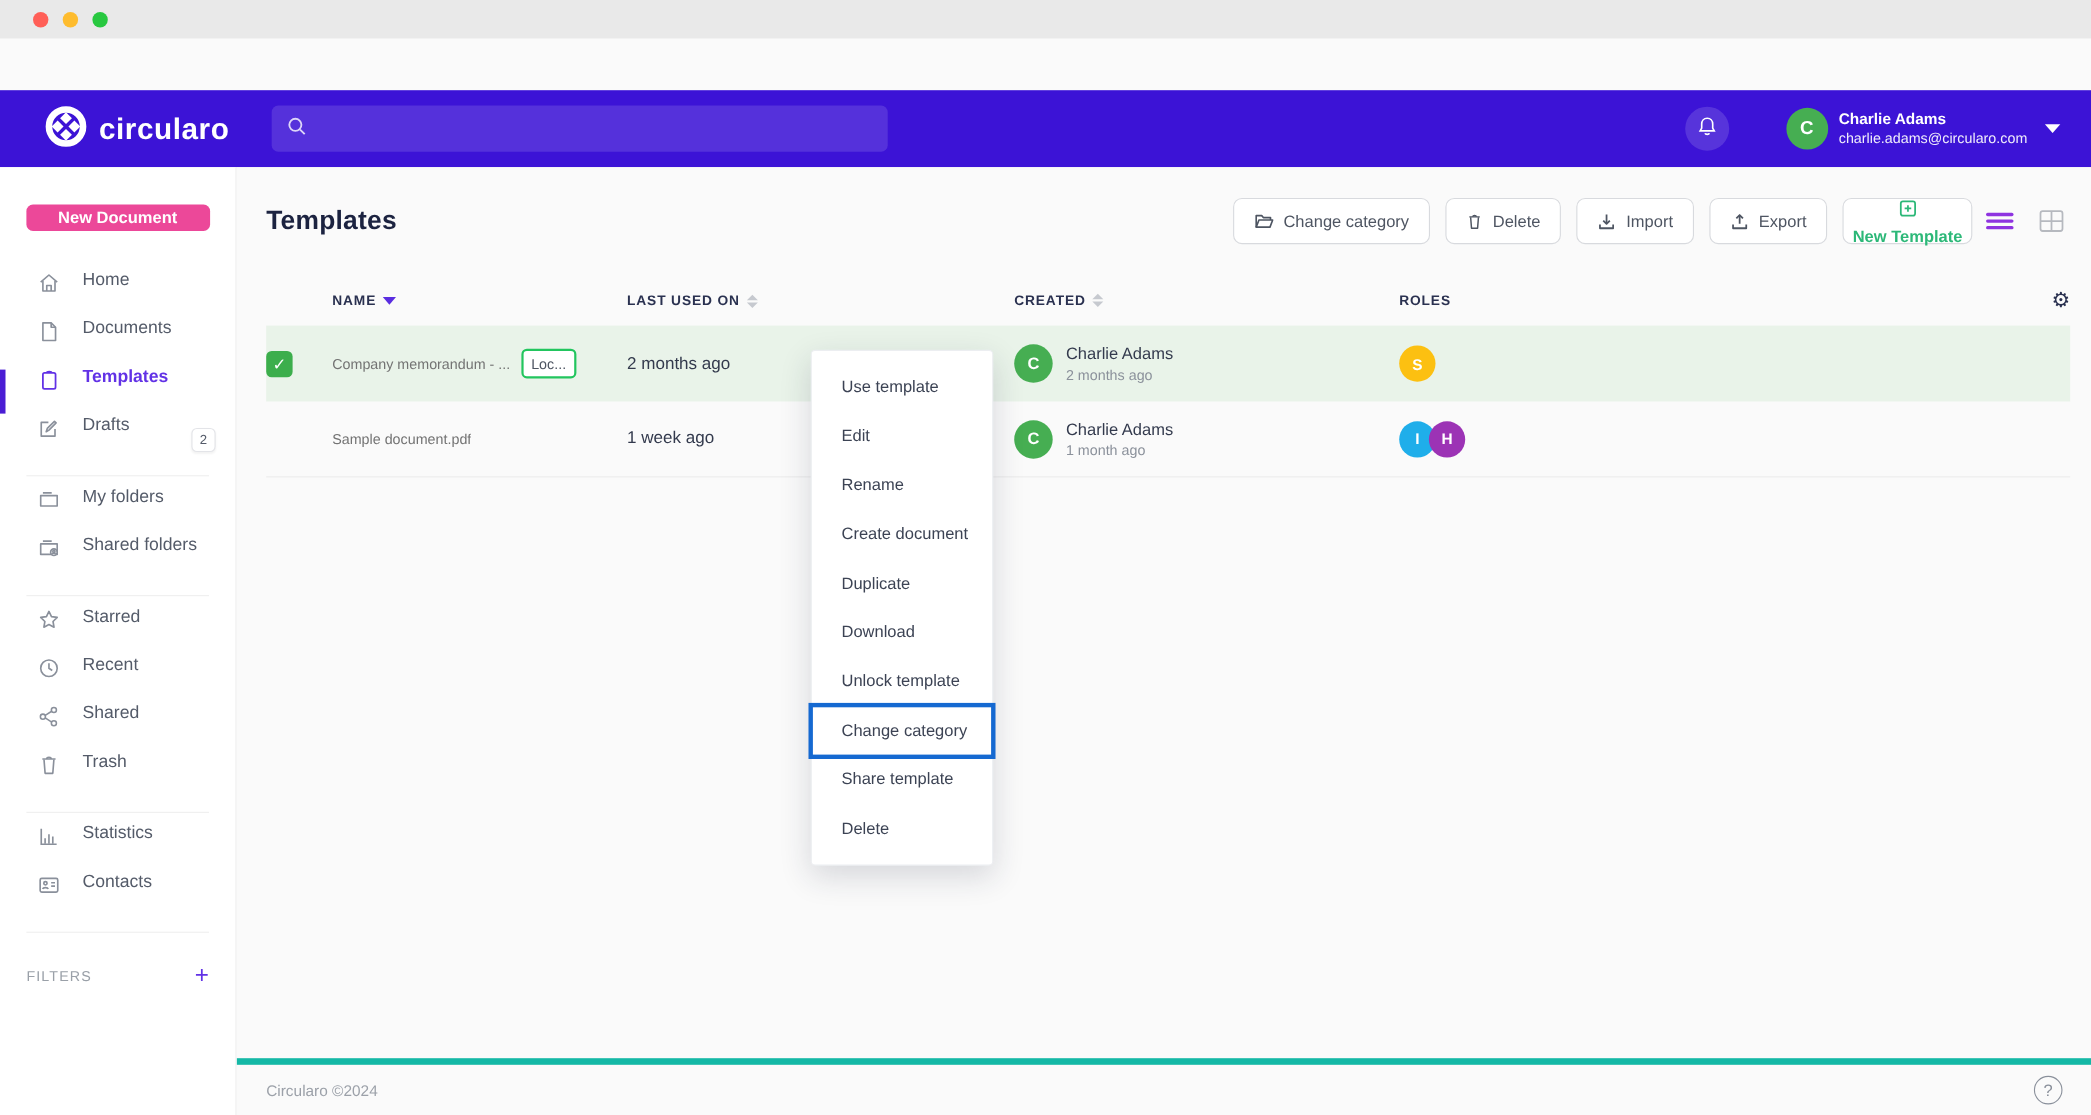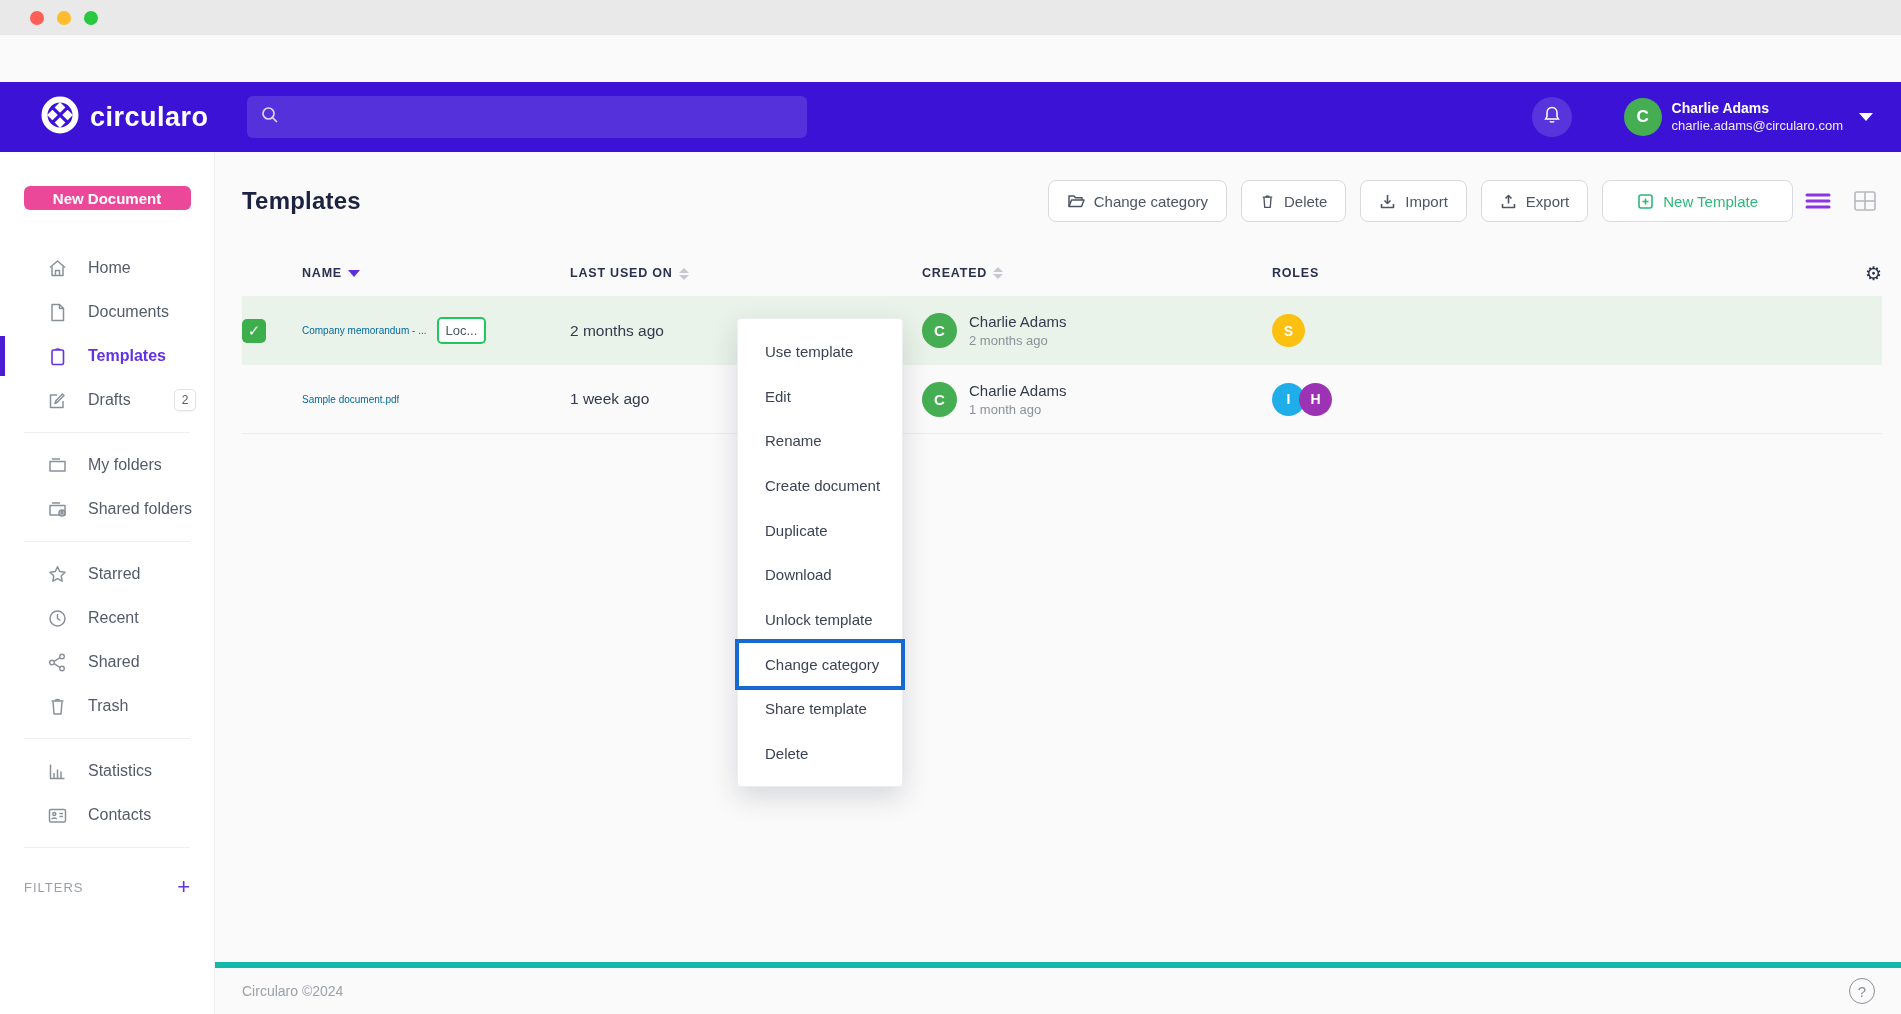--- a/index.html
+++ b/index.html
@@ -26,38 +26,38 @@
   .user-text { margin-left:10px; color:#fff; line-height:1.25; }
   .user-name { font-size:14px; font-weight:bold; }
   .user-email { font-size:13px; opacity:.92; }
   .caret-down { width:0; height:0; border-left:7px solid transparent; border-right:7px solid transparent; border-top:8px solid #fff; margin-left:16px; }
 
   
   .body { flex:1; display:flex; min-height:0; }
   .sidebar { width:215px; background:#fff; border-right:1px solid #eeeeee; padding-top:34px; position:relative; flex:0 0 auto; }
   .new-doc-btn { display:block; margin:0 auto; width:167px; height:24px; background:#ec4899; color:#fff; border:none; border-radius:6px; font-size:15px; font-weight:bold; cursor:pointer; font-family:"Liberation Sans",sans-serif; }
   .nav { margin-top:36px; }
-  .nav-item { position:relative; display:flex; align-items:center; height:44px; padding-left:46px; color:#545b69; font-size:16px; cursor:pointer; }
+  .nav-item { position:relative; display:flex; align-items:flex-start; height:44px; padding-left:33px; color:#545b69; font-size:16px; cursor:pointer; }
   .nav-item .nicon { width:22px; height:22px; margin-right:20px; color:#8a909b; flex:0 0 auto; display:flex; align-items:center; justify-content:center; }
   .nav-item.active { color:#6232e6; font-weight:bold; }
   .nav-item.active .nicon { color:#6232e6; }
   .nav-item.active::before { content:""; position:absolute; left:0; top:2px; bottom:2px; width:5px; background:#4a1dd4; }
   .nav-badge { position:absolute; right:18px; top:50%; transform:translateY(-50%); min-width:22px; height:22px; border:1px solid #e3e4e8; border-radius:5px; background:#fff; color:#545b69; font-size:12px; display:flex; align-items:center; justify-content:center; padding:0 4px; box-shadow:0 1px 2px rgba(0,0,0,.05); }
   .nav-divider { height:1px; background:#efefef; margin:10px 24px; }
   .filters-row { display:flex; align-items:center; justify-content:space-between; padding:18px 24px 0 24px; }
   .filters-label { color:#9aa0a8; font-size:13px; letter-spacing:1px; }
   .filters-add { color:#6232e6; font-size:22px; line-height:1; cursor:pointer; font-weight:400; }
 
   .main { flex:1; display:flex; flex-direction:column; background:#fafafa; min-width:0; }
   .page-head { display:flex; align-items:center; padding:28px 20px 18px 27px; }
   .page-title { font-size:24px; font-weight:bold; color:#1c2340; letter-spacing:.2px; }
   .toolbar { margin-left:auto; display:flex; align-items:center; gap:14px; }
   .tbtn { height:42px; background:#fff; border:1px solid #d8dade; border-radius:8px; color:#4e5562; font-size:15px; display:flex; align-items:center; gap:9px; padding:0 18px; cursor:pointer; font-family:"Liberation Sans",sans-serif; }
   .tbtn .ticon { display:flex; color:#4e5562; }
-  .tbtn.green { color:#2cb878; font-weight:normal; padding:0 34px; }
+  .tbtn.green { color:#2cb878; font-weight:bold; padding:0 8px;flex-direction:column; }
   .tbtn.green .ticon { color:#2cb878; }
   .view-toggles { display:flex; align-items:center; gap:22px; margin-left:12px; margin-right:4px; }
   .vicon { cursor:pointer; display:flex; }
 
   
   .table { margin:10px 19px 0 27px; }
   .thead { display:flex; align-items:center; height:46px; }
   .th { font-size:12.5px; font-weight:bold; color:#2a3150; letter-spacing:.8px; display:flex; align-items:flex-end; gap:6px; }
   .col-check { width:60px; flex:0 0 auto; }
   .col-name { width:268px; flex:0 0 auto; display:flex; align-items:center; }
@@ -68,21 +68,21 @@
   .sort-desc { width:0; height:0; border-left:6px solid transparent; border-right:6px solid transparent; border-top:7px solid #5a2de0; }
   .sort-both { display:flex; flex-direction:column; gap:2px; }
   .sort-both i { width:0; height:0; border-left:5px solid transparent; border-right:5px solid transparent; display:block; }
   .sort-both .up { border-bottom:5px solid #c6c9cf; }
   .sort-both .dn { border-top:5px solid #c6c9cf; }
   .gear { color:#2a3150; font-size:19px; cursor:pointer; }
 
   .trow { display:flex; align-items:center; height:69px; border-bottom:1px solid #ececec; }
   .trow.selected { background:#e9f3e9; border-bottom:none; }
   .checkbox { width:24px; height:24px; border-radius:5px; background:#3cae4c; color:#fff; font-size:15px; display:flex; align-items:center; justify-content:center; cursor:pointer; }
-  .doc-name { font-size:10px; color:#0369a1; white-space:nowrap; overflow:hidden; }
+  .doc-name { font-size:13px; color:#737373; white-space:nowrap; overflow:hidden; }
   .badge { margin-left:10px; background:#fff; border:2px solid #22c55e; border-radius:5px; color:#4e5562; font-size:13px; padding:4px 7px; white-space:nowrap; }
   .cell-text { font-size:15.5px; color:#333a4d; }
   .created-cell { display:flex; align-items:center; gap:12px; }
   .avatar-sm { width:35px; height:35px; border-radius:50%; color:#fff; font-weight:bold; font-size:15px; display:flex; align-items:center; justify-content:center; flex:0 0 auto; }
   .created-lines .nm { font-size:15px; color:#333a4d; }
   .created-lines .tm { font-size:13px; color:#8b919b; margin-top:3px; }
   .roles-cell { display:flex; align-items:center; }
   .role-av { width:33px; height:33px; border-radius:50%; color:#fff; font-weight:bold; font-size:14px; display:flex; align-items:center; justify-content:center; }
   .role-av + .role-av { margin-left:-6px; }
 

